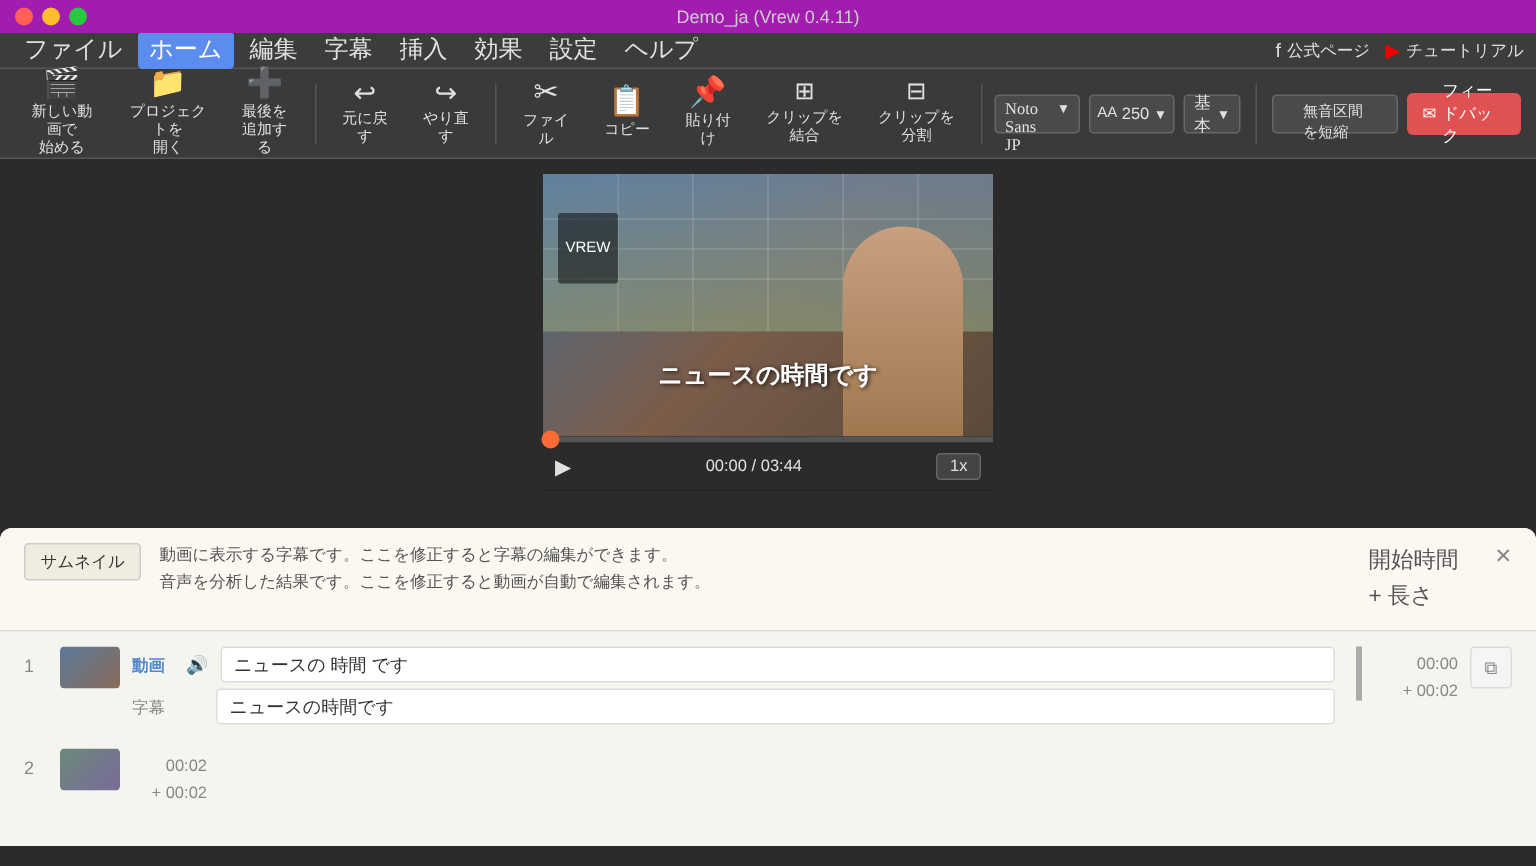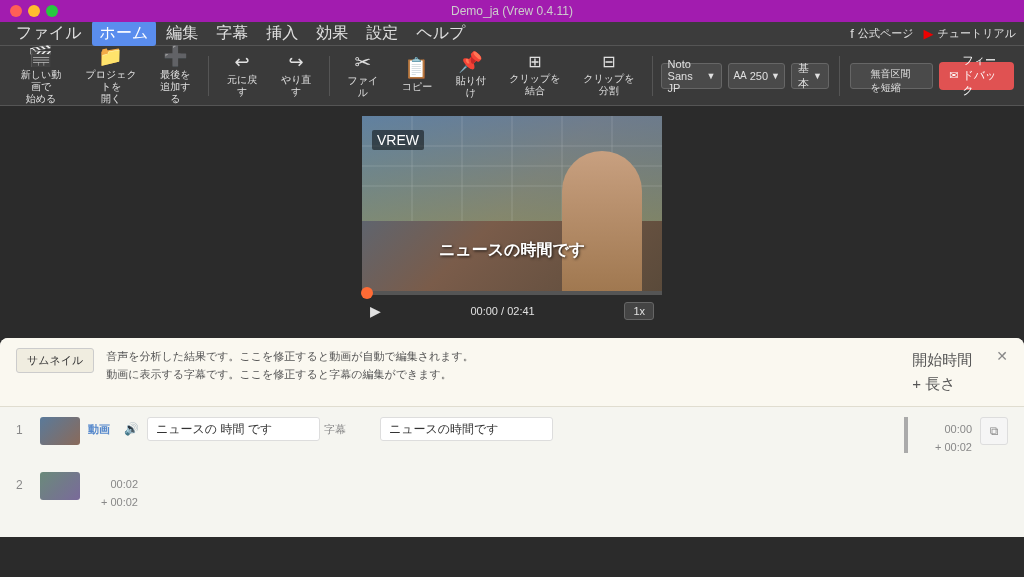--- a/index.html
+++ b/index.html
@@ -275,21 +275,21 @@
       font-size: 11px;
       padding: 2px 8px;
       border-radius: 3px;
       cursor: pointer;
     }
 
     
     .editor-panel {
       background: #f5f5f0;
       flex: 1;
-      margin-top: 11px;
+      margin-top: 25px;
       border-radius: 8px 8px 0 0;
       overflow-y: auto;
       height: 240px;
     }
     .editor-header {
       display: flex;
       align-items: flex-start;
       padding: 10px 16px;
       background: #faf8f0;
       border-bottom: 1px solid #e0ddd0;
@@ -348,23 +348,22 @@
       flex-shrink: 0;
     }
     .clip-thumb-img {
       width: 100%;
       height: 100%;
       background: linear-gradient(135deg, #5a7a9a 0%, #8a6a5a 100%);
     }
     .clip-lines {
       flex: 1;
       display: flex;
-      flex-direction: row;
+      flex-direction: column;
       gap: 4px;
-      align-items: flex-end;
     }
     .clip-line {
       display: flex;
       align-items: center;
       gap: 8px;
     }
     .line-type {
       color: #666;
       font-size: 11px;
       min-width: 28px;
@@ -477,21 +476,21 @@
   <div class="toolbar-btn">
     <span class="icon" style="font-size:16px;">⊞</span>
     <span class="label">クリップを結合</span>
   </div>
   <div class="toolbar-btn">
     <span class="icon" style="font-size:16px;">⊟</span>
     <span class="label">クリップを分割</span>
   </div>
   <div class="toolbar-separator"></div>
   <div class="toolbar-right">
-    <div class="font-selector" style="display:flex;align-items:center;gap:4px;">
+    <div class="font-selector" style="display:flex;align-items:flex-start;gap:4px;font-family:Liberation Serif, serif;">
       <span>Noto Sans JP</span>
       <span style="font-size:9px;">▼</span>
     </div>
     <div class="font-size-selector">
       <span style="font-size:10px;margin-right:3px;">AA</span>
       <span>250</span>
       <span style="font-size:9px;margin-left:3px;">▼</span>
     </div>
     <div class="style-selector" style="display:flex;align-items:center;gap:4px;">
       <span>基本</span>
@@ -523,46 +522,46 @@
           <line x1="100" y1="0" x2="100" y2="105" stroke="#fff" stroke-width="0.5"></line>
           <line x1="150" y1="0" x2="150" y2="105" stroke="#fff" stroke-width="0.5"></line>
           <line x1="200" y1="0" x2="200" y2="105" stroke="#fff" stroke-width="0.5"></line>
           <line x1="250" y1="0" x2="250" y2="105" stroke="#fff" stroke-width="0.5"></line>
         </svg>
 
         <div class="video-person"></div>
 
         <div class="video-subtitle">ニュースの時間です</div>
 
-        <div style="position:absolute;top:14px;left:10px;background:rgba(0,0,0,0.5);color:white;font-size:14px;padding:2px 5px;border-radius:2px;">VREW</div>
+        <div style="position:absolute;top:26px;left:10px;background:rgba(0,0,0,0.5);color:white;font-size:10px;padding:18px 5px;border-radius:2px;">VREW</div>
       </div>
       <div class="progress-bar-container">
         <div class="progress-bar-fill">
           <div class="progress-dot"></div>
         </div>
       </div>
       <div class="video-controls">
         <span class="play-btn">▶</span>
         <span class="time-display">
           <span>00:00</span>
           <span> / </span>
-          <span>02:41</span>
+          <span>03:44</span>
         </span>
         <span class="speed-btn">1x</span>
       </div>
     </div>
   </div>
 
   <div class="editor-panel">
 
     <div class="editor-header">
       <button class="thumbnail-btn">サムネイル</button>
       <div class="editor-hint">
+        <div>動画に表示する字幕です。ここを修正すると字幕の編集ができます。</div>
         <div>音声を分析した結果です。ここを修正すると動画が自動で編集されます。</div>
-        <div>動画に表示する字幕です。ここを修正すると字幕の編集ができます。</div>
       </div>
       <div class="editor-header-right">
         <div>開始時間</div>
         <div>+ 長さ</div>
       </div>
       <span class="close-btn">✕</span>
     </div>
 
     <div class="content-area">
 

